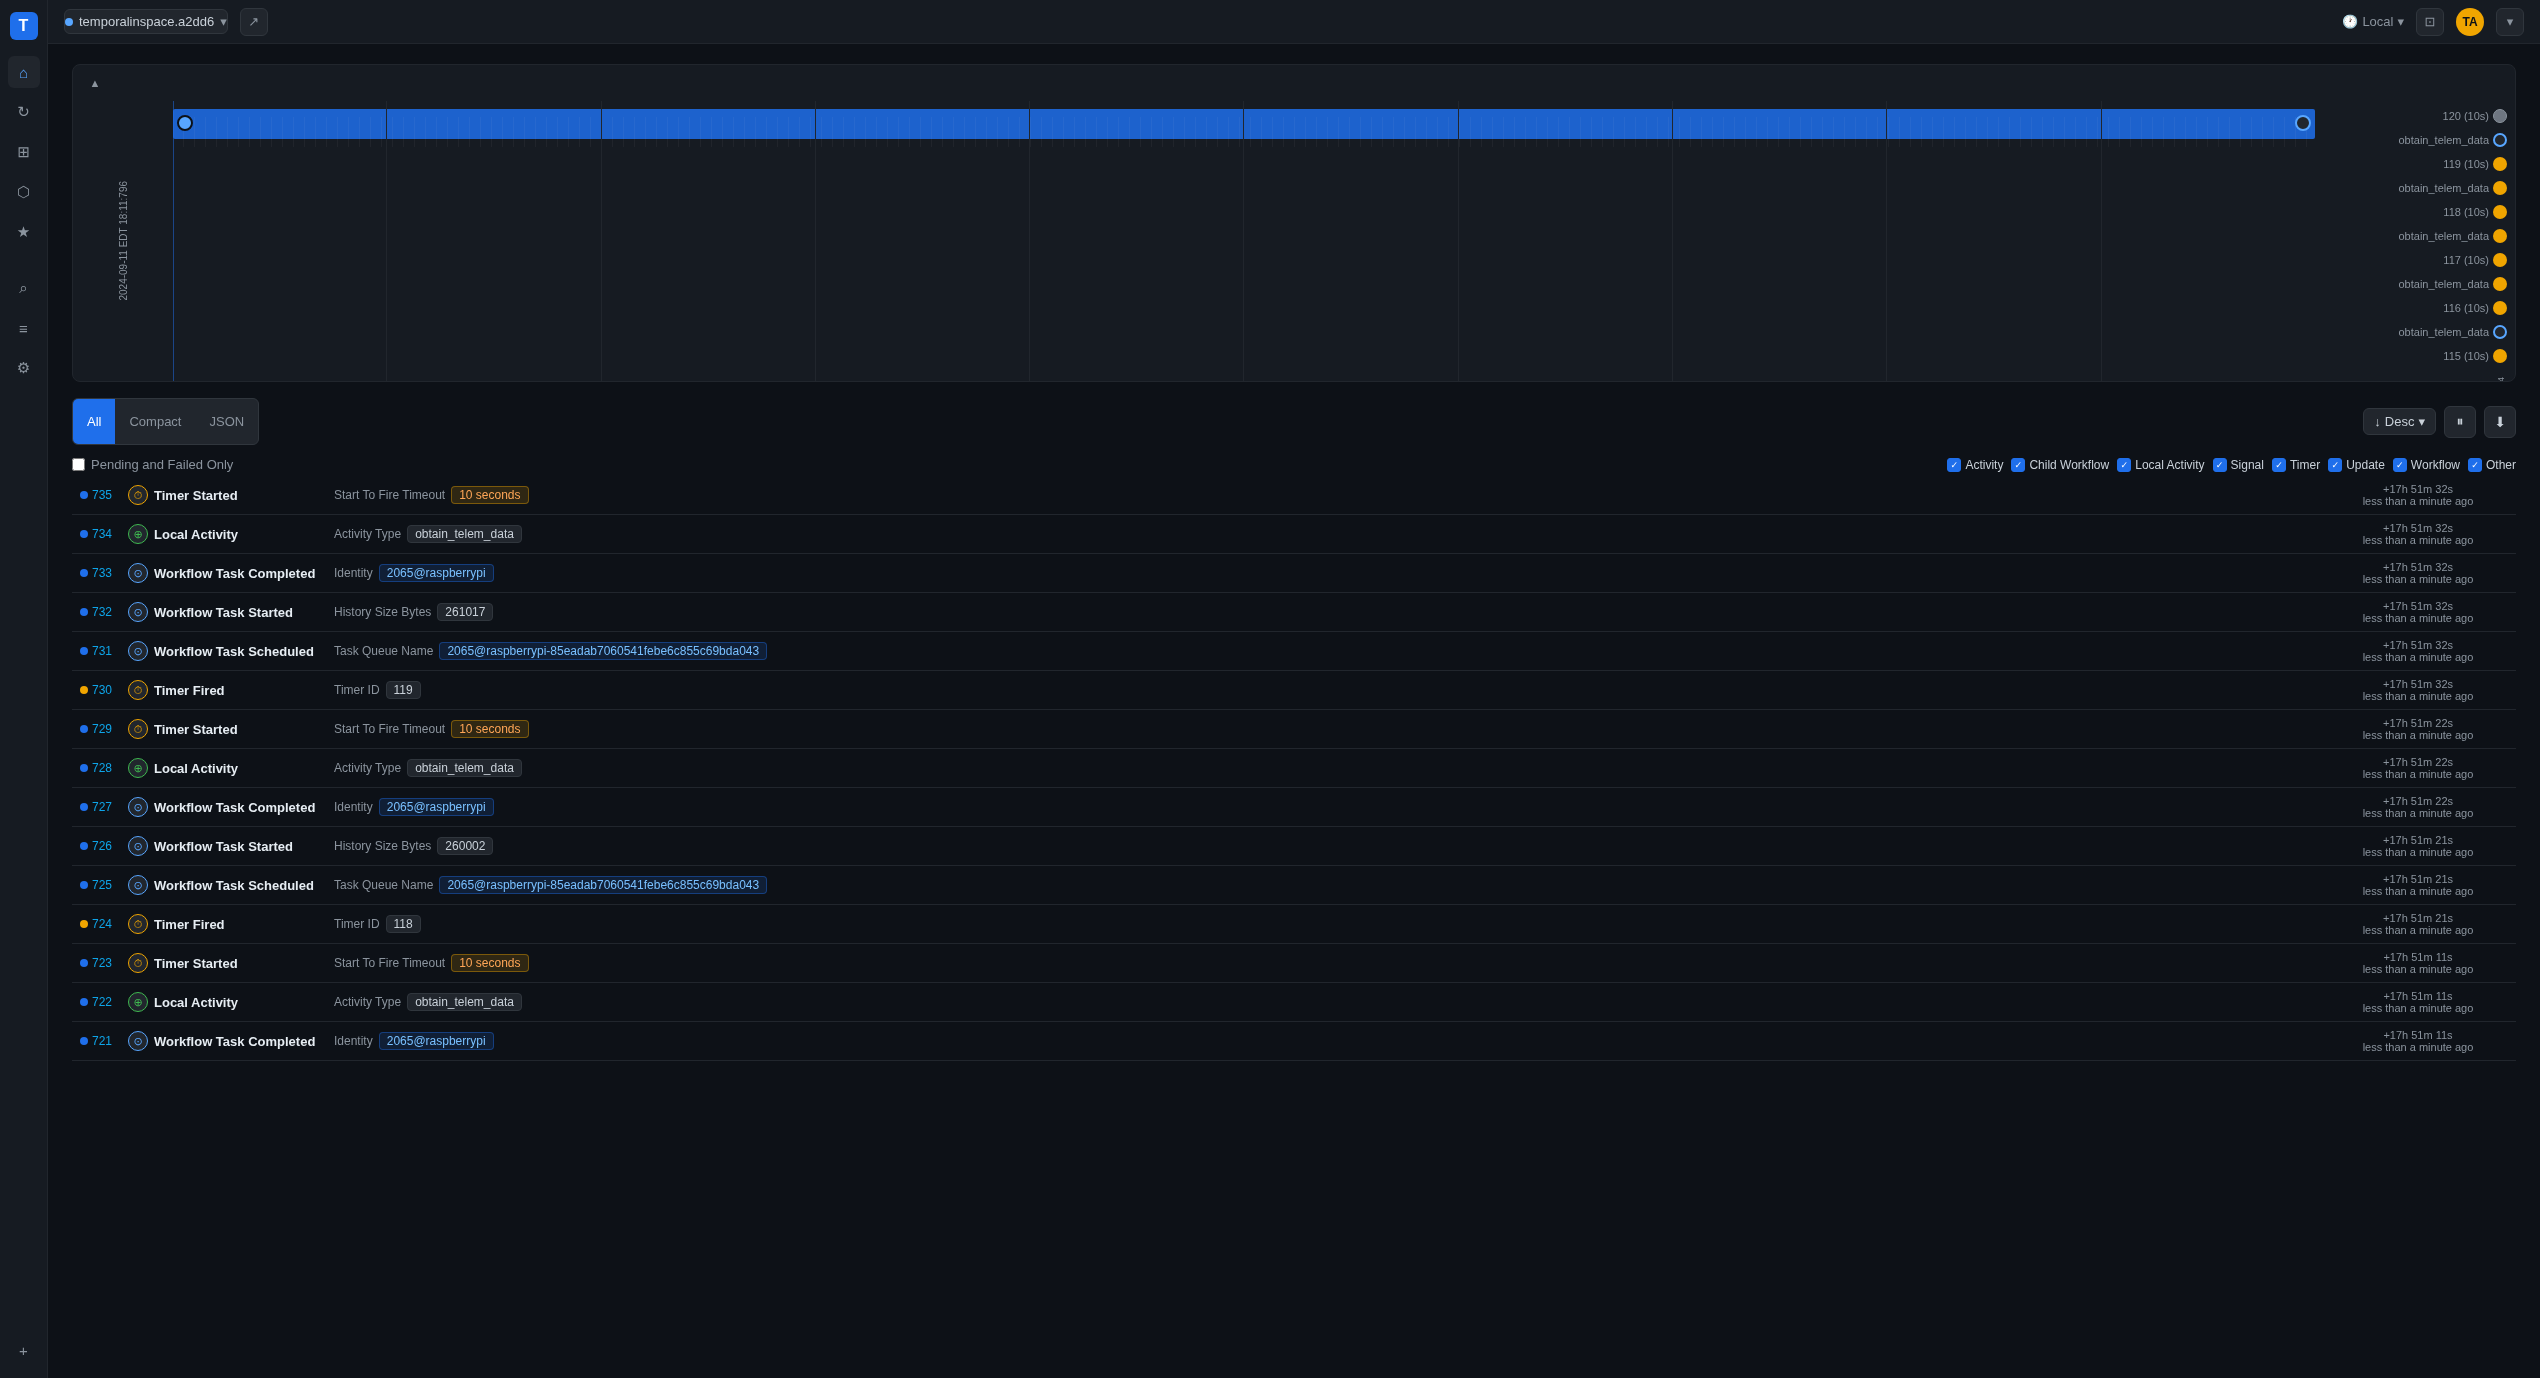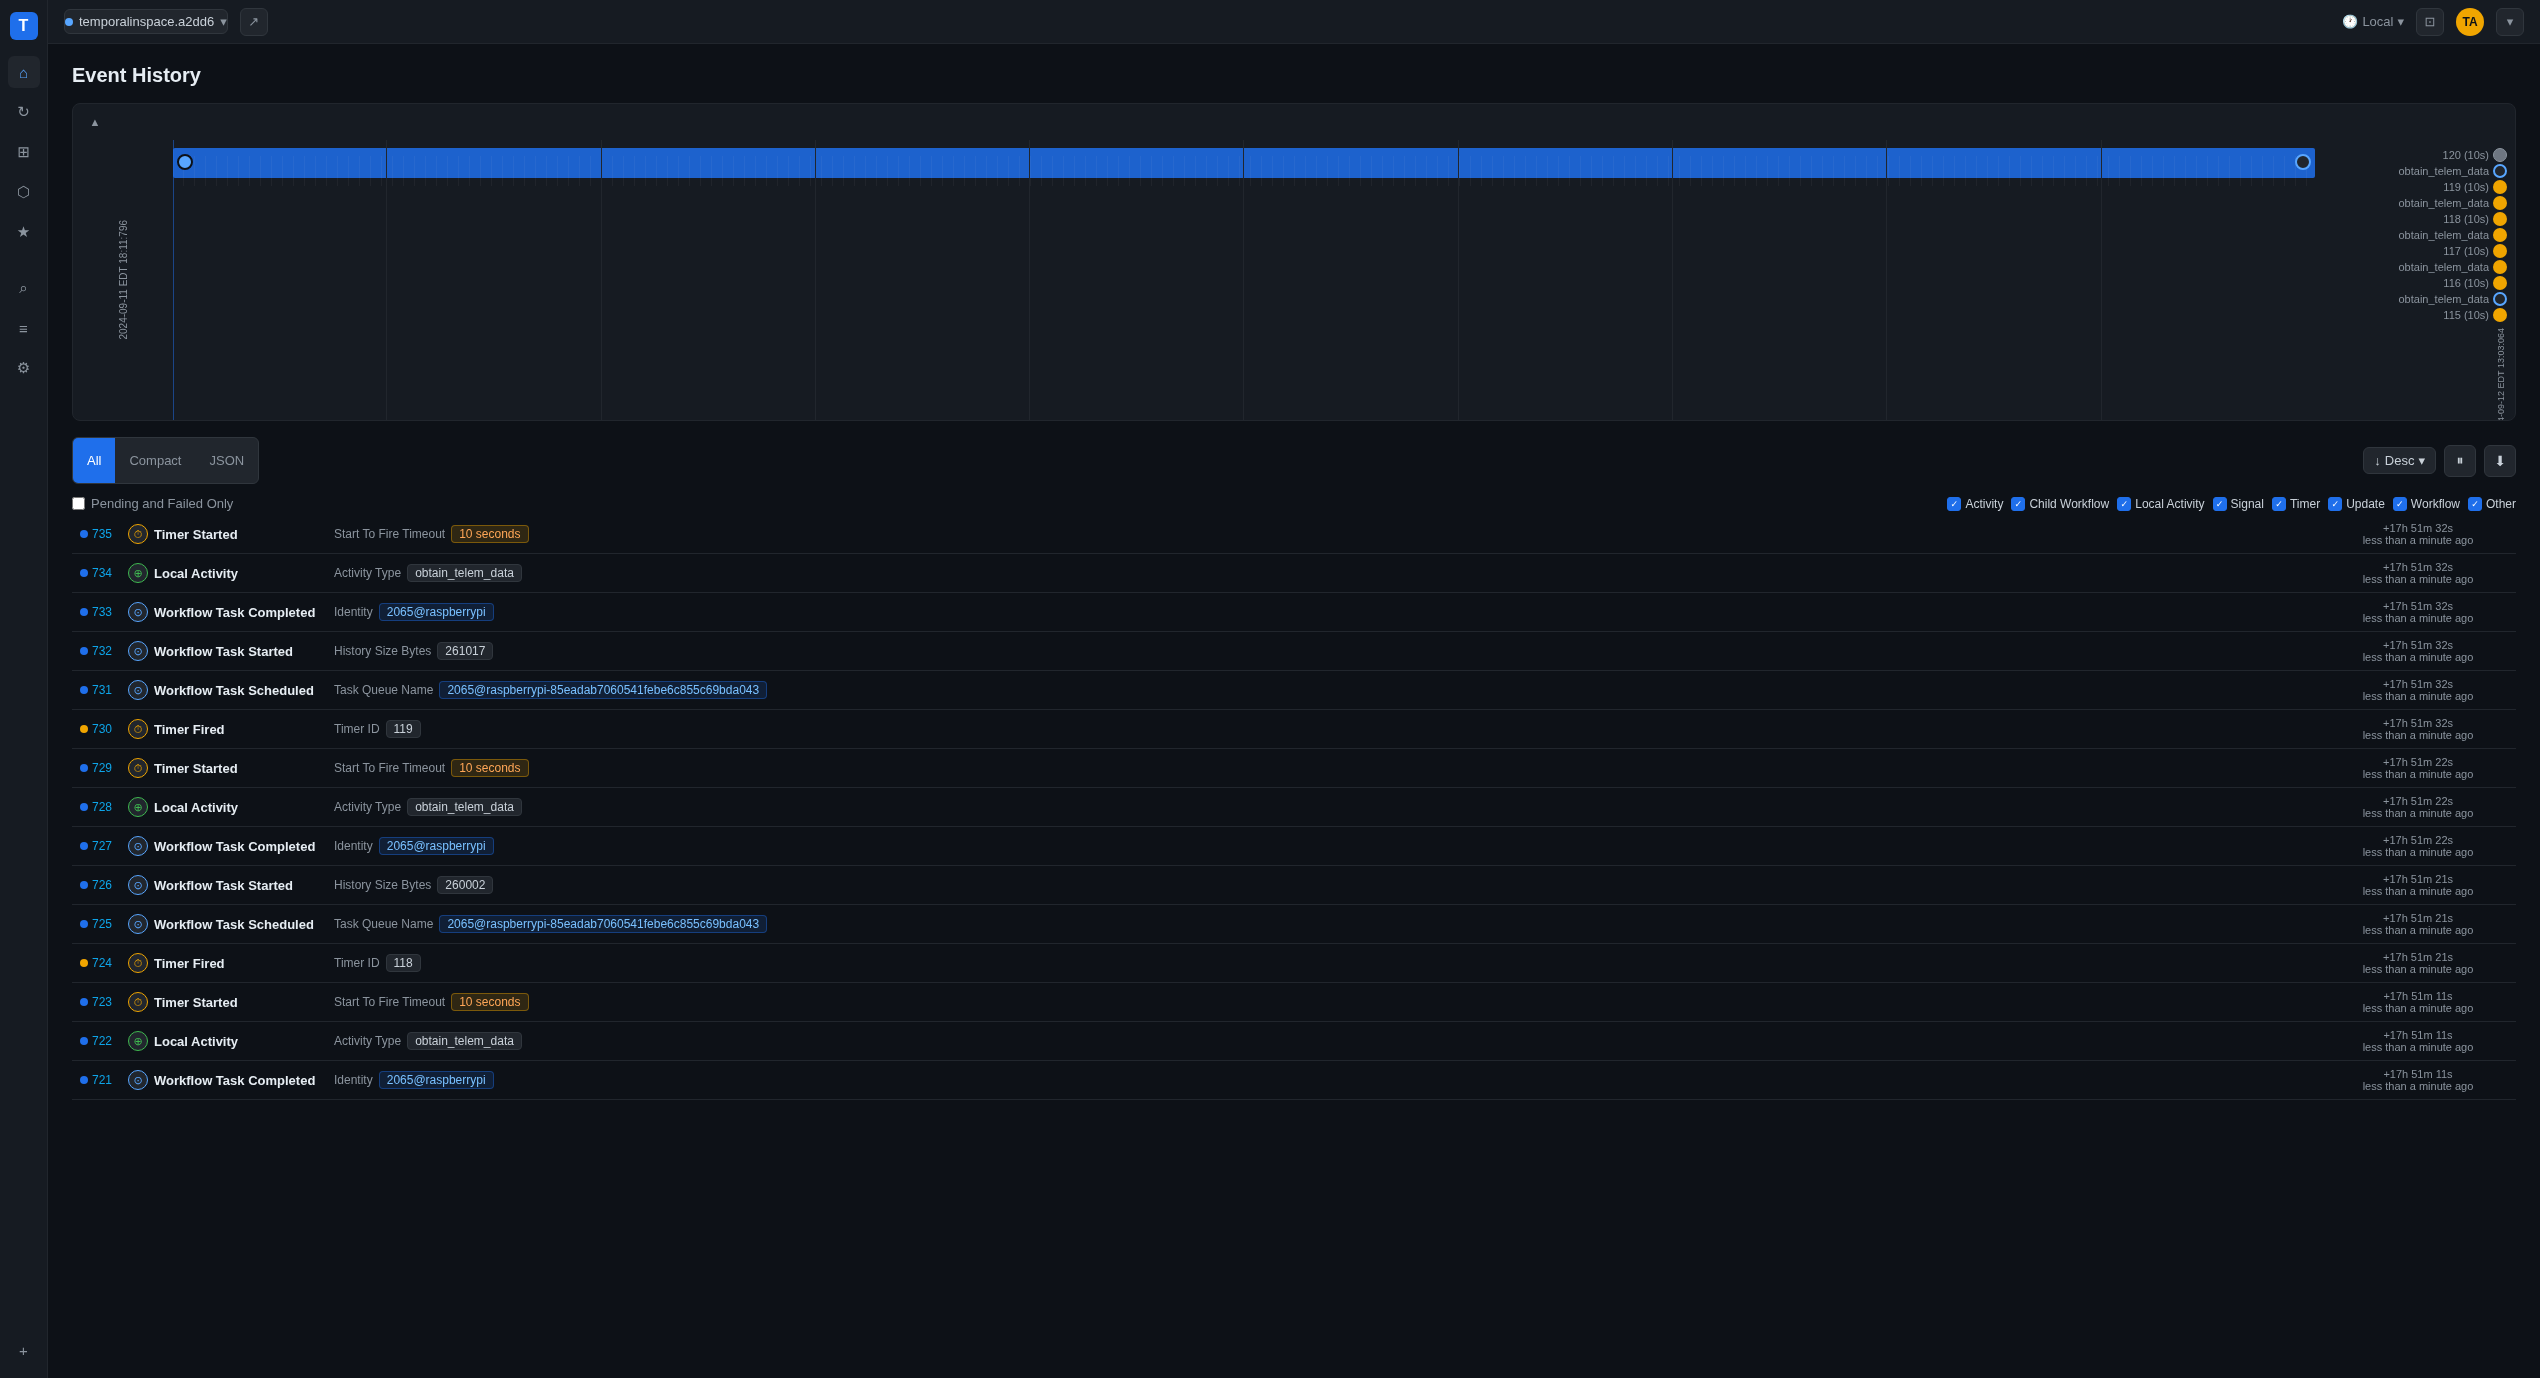--- a/index.html
+++ b/index.html
@@ -210,21 +210,21 @@
       border-radius: 50%;
       background: #21262d;
       border: 2px solid #58a6ff;
     }
     .timeline-right {
       width: 200px;
       flex-shrink: 0;
       padding: 8px 8px;
       display: flex;
       flex-direction: column;
-      gap: 2px;
+      gap: 10px;
       overflow: hidden;
     }
     .timeline-right-item {
       display: flex;
       align-items: center;
       justify-content: flex-end;
       gap: 4px;
       font-size: 11px;
       color: #8b949e;
     }
@@ -481,21 +481,20 @@
         <span>▾</span>
       </div>
       <div class="topbar-icon">⊡</div>
       <div class="avatar">TA</div>
       <div class="topbar-icon">▾</div>
     </div>
   </div>
 
   <div class="content">
 
-    <h1 class="page-title">Event History</h1>
 
     <div class="timeline-container">
       <div class="timeline-header">
         <div class="collapse-btn">▲</div>
       </div>
       <div class="timeline-chart">
         <div class="timeline-vline"></div>
         <div class="timeline-left">
           <span class="timeline-date-label">2024-09-11 EDT 18:11:796</span>
         </div>

